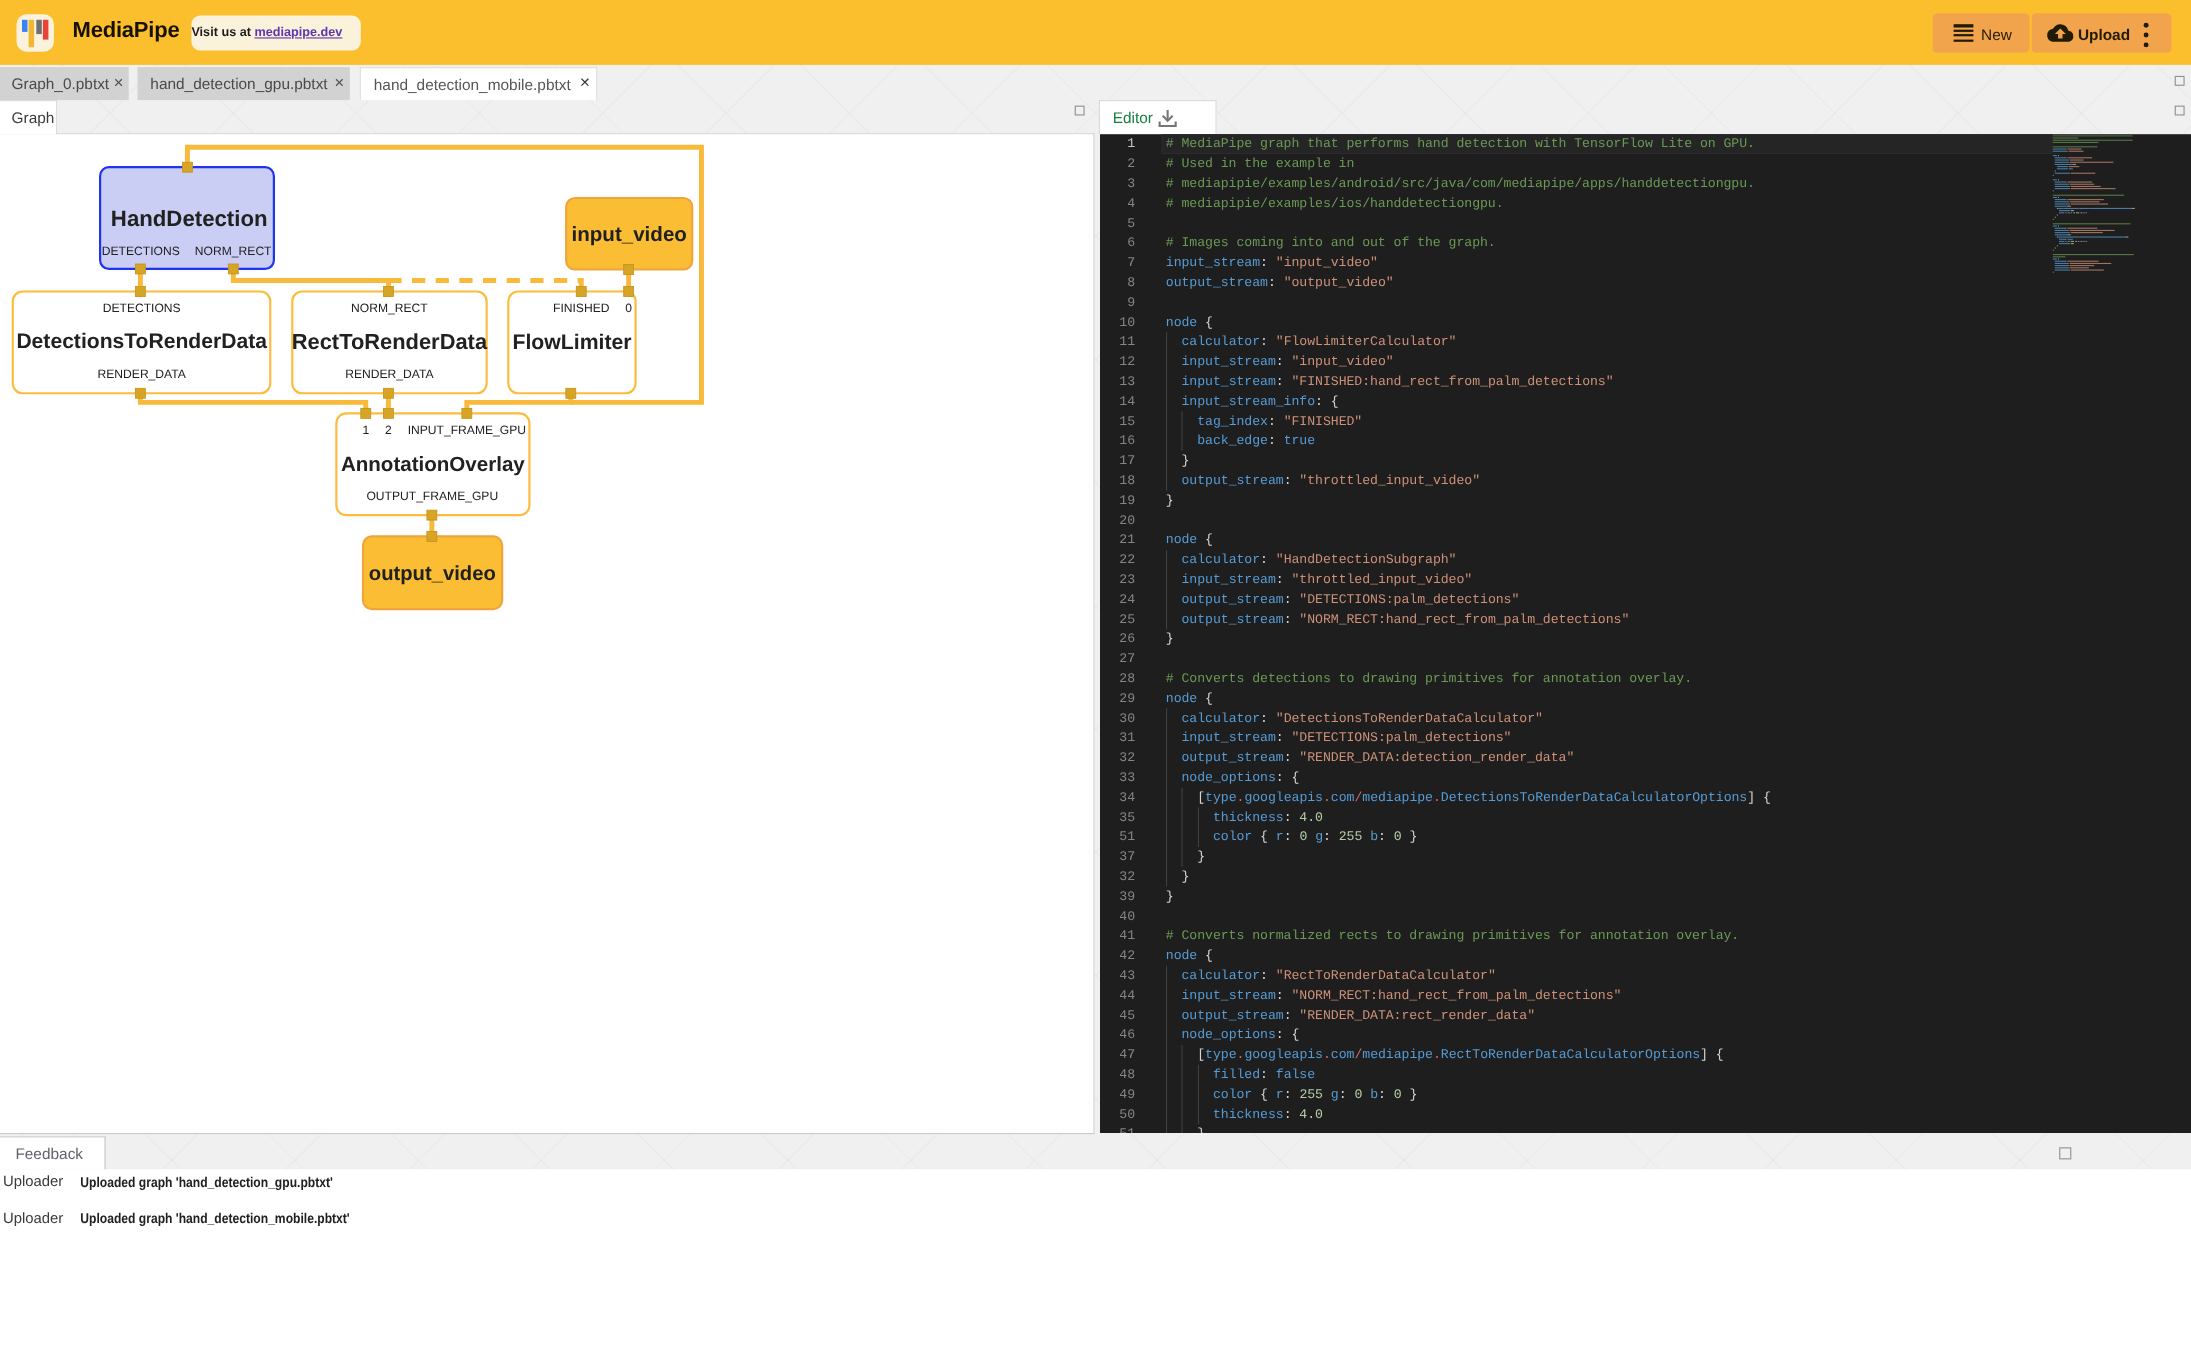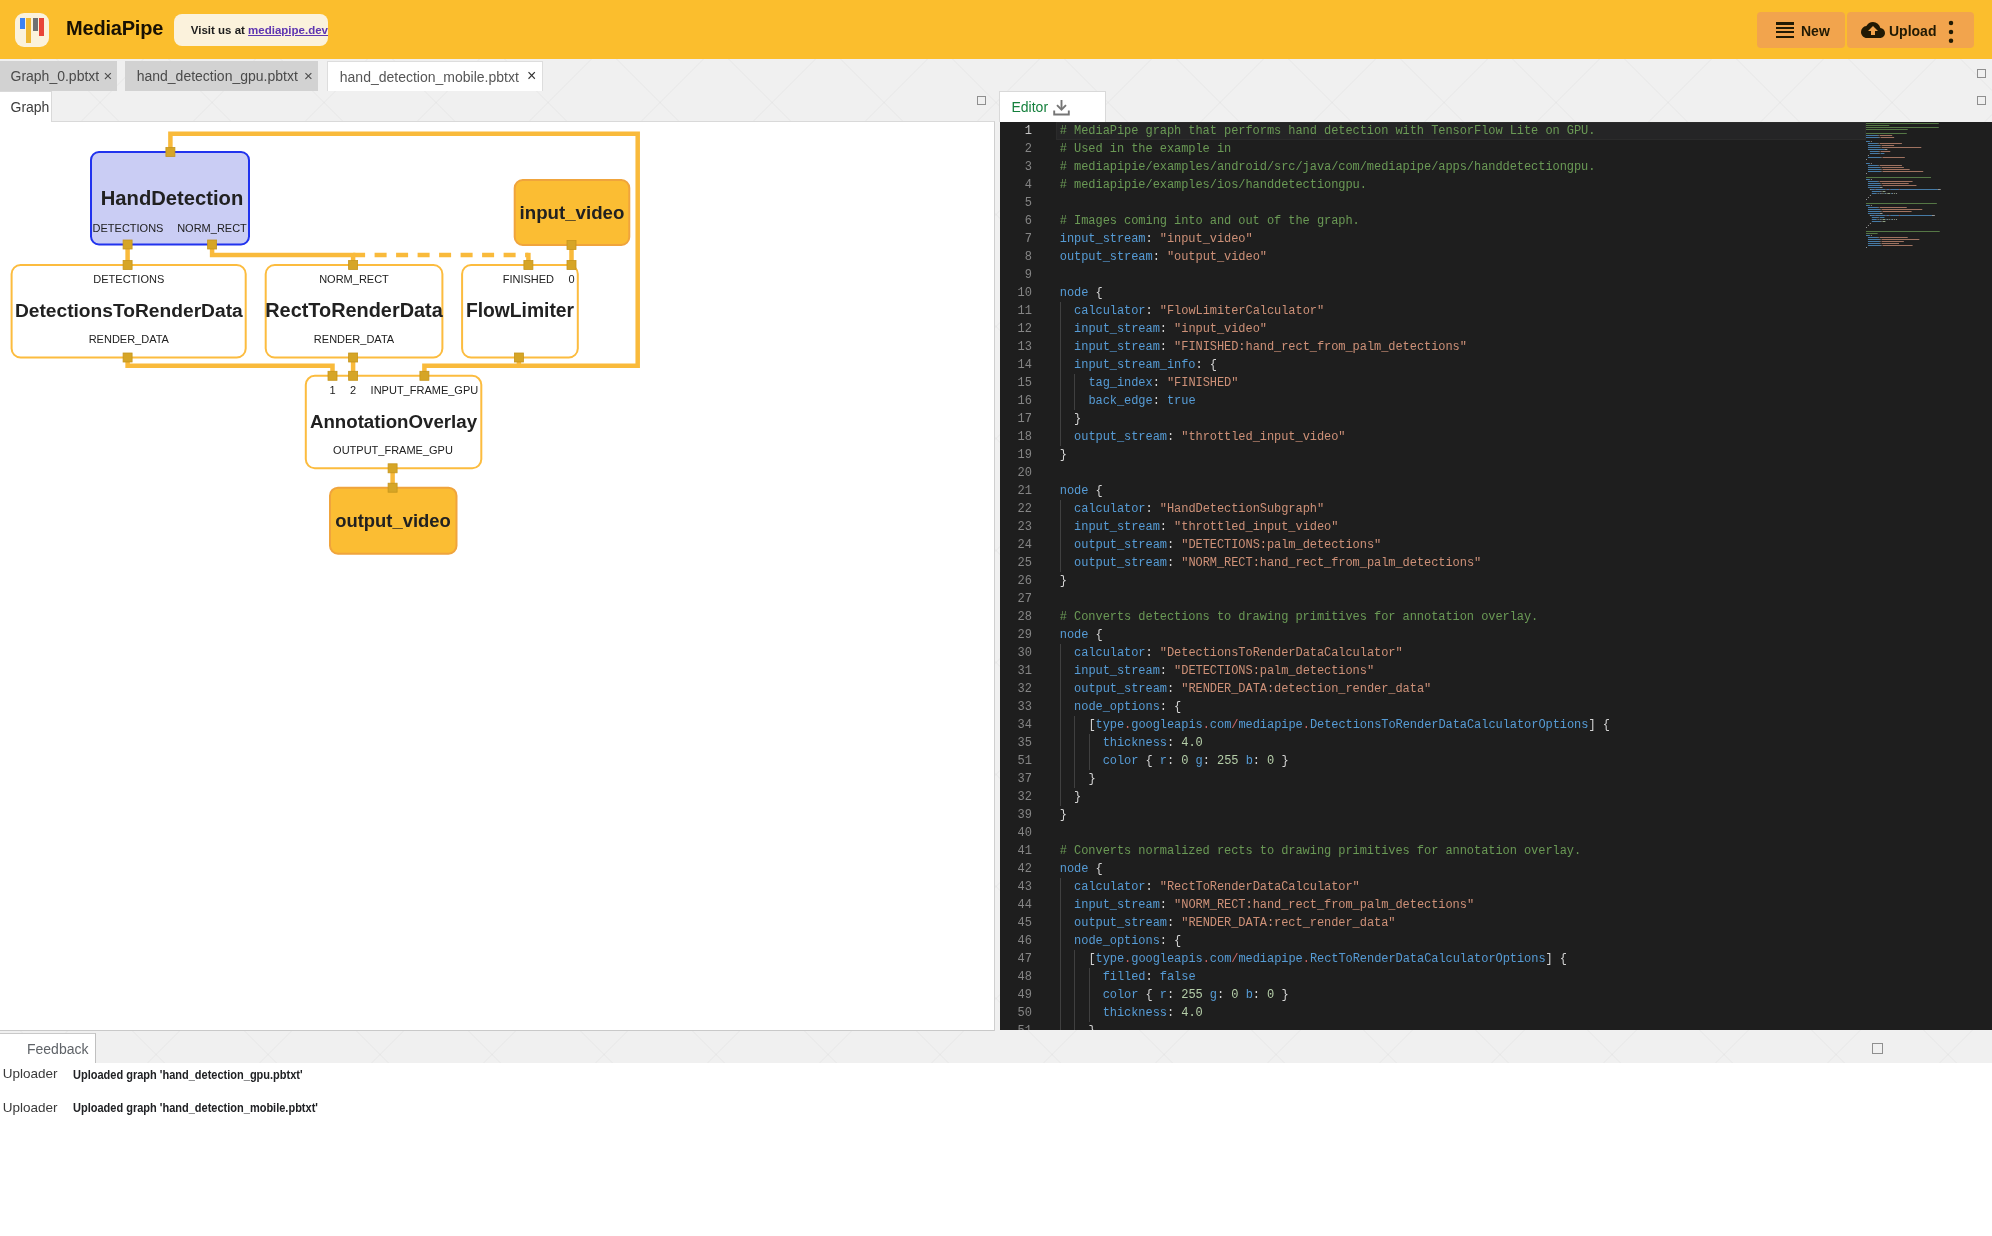--- a/index.html
+++ b/index.html
@@ -21,27 +21,27 @@
 <body>
 <div id="root">
 
 <div class="abs" style="left:0;top:0;width:1992px;height:58.5px;background:#FBBE2D"></div>
 <div class="abs" style="left:15.4px;top:12.8px;width:33.5px;height:34px;background:#FBF2DC;border-radius:9px"></div>
 <div class="abs" style="left:19.9px;top:17.6px;width:5px;height:11px;background:#3C82F4"></div>
 <div class="abs" style="left:26.1px;top:18.1px;width:5.3px;height:24.7px;background:#EFB732"></div>
 <div class="abs" style="left:33px;top:18.1px;width:5.2px;height:12.9px;background:#6E7173"></div>
 <div class="abs" style="left:39px;top:18.1px;width:5px;height:18.4px;background:#E84438"></div>
 <div class="abs" style="left:66px;top:17px;font-size:20px;font-weight:bold;color:#181103;letter-spacing:-0.2px">MediaPipe</div>
-<div class="abs" style="left:174px;top:14px;width:154px;height:32px;background:#FBF2DC;border-radius:8px;text-align:right;line-height:32px;font-size:11.5px;font-weight:bold;color:#1c1c1c">Visit us at <span style="color:#5E35B1;text-decoration:underline">mediapipe.dev</span></div>
+<div class="abs" style="left:174px;top:14px;width:154px;height:32px;background:#FBF2DC;border-radius:8px;text-align:left;line-height:32px;font-size:11.5px;font-weight:bold;color:#1c1c1c">Visit us at <span style="color:#5E35B1;text-decoration:underline">mediapipe.dev</span></div>
 <div class="abs" style="left:1757px;top:12px;width:88px;height:36px;background:#F2A44D;border-radius:4px"></div>
 <div class="abs" style="left:1776px;top:22.4px;width:17.5px;height:2.3px;background:#211a04"></div>
 <div class="abs" style="left:1776px;top:26.8px;width:17.5px;height:2.3px;background:#211a04"></div>
 <div class="abs" style="left:1776px;top:31.2px;width:17.5px;height:2.3px;background:#211a04"></div>
 <div class="abs" style="left:1776px;top:35.6px;width:17.5px;height:2.3px;background:#211a04"></div>
-<div class="abs" style="left:1801px;top:23px;font-size:14px;font-weight:bold;color:#211a04">New</div>
+<div class="abs" style="left:1801px;top:23px;font-size:14px;font-weight:normal;color:#211a04">New</div>
 <div class="abs" style="left:1847px;top:12px;width:127px;height:36px;background:#F2A44D;border-radius:4px"></div>
 <svg class="abs" style="left:1861px;top:18px" width="24" height="24" viewBox="0 0 24 24">
       <path fill="#211a04" d="M19.35 10.04A7.49 7.49 0 0 0 12 4C9.11 4 6.6 5.64 5.35 8.04A5.994 5.994 0 0 0 0 14c0 3.31 2.69 6 6 6h13c2.76 0 5-2.24 5-5 0-2.64-2.05-4.78-4.65-4.96zM14 13v4h-4v-4H7l5-5 5 5h-3z"></path>
     </svg>
 <div class="abs" style="left:1889px;top:23px;font-size:14px;font-weight:bold;color:#211a04">Upload</div>
 <svg class="abs" style="left:1944px;top:18px" width="14" height="28" viewBox="0 0 14 28">
       <g fill="#211a04">
         <circle cx="7" cy="5" r="2.25"></circle>
         <circle cx="7" cy="13.9" r="2.25"></circle>
         <circle cx="7" cy="22.8" r="2.25"></circle>
@@ -399,19 +399,19 @@
         <rect x="13.58" y="120.00" width="0.97" height="0.95" fill="#BFBFBF" fill-opacity="0.78"></rect>
         <rect x="15.52" y="120.00" width="17.46" height="0.95" fill="#CE9178" fill-opacity="0.78"></rect>
         <rect x="1.94" y="122.00" width="12.61" height="0.95" fill="#569CD6" fill-opacity="0.78"></rect>
         <rect x="14.55" y="122.00" width="0.97" height="0.95" fill="#BFBFBF" fill-opacity="0.78"></rect>
         <rect x="16.49" y="122.00" width="30.07" height="0.95" fill="#CE9178" fill-opacity="0.78"></rect>
         <rect x="0.00" y="124.00" width="0.97" height="0.95" fill="#BFBFBF" fill-opacity="0.78"></rect>
       </svg>
 </div>
 
 <div class="abs" style="left:0;top:1063px;width:1992px;height:173px;background:#fff"></div>
-<div class="abs" style="left:0;top:1033.3px;width:96px;height:29.7px;background:#fff;border-top:1.2px solid #C9C9C9;border-right:1.2px solid #C0C0C0;font-size:14px;color:#5F6368;line-height:30px"><span style="padding-left:27px">Feedback</span></div>
+<div class="abs" style="left:0;top:1033.3px;width:96px;height:29.7px;background:#fff;border-top:1.2px solid #C9C9C9;border-right:1.2px solid #C0C0C0;font-size:14px;color:#5F6368;line-height:30px"><span style="padding-left:14px">Feedback</span></div>
 <div class="sq" style="left:1871.5px;top:1042.5px;width:11.5px;height:11.5px"></div>
 <div class="abs" style="left:2.7px;top:1066.3px;font-size:13.5px;color:#3a3a3a">Uploader</div>
 <div class="abs" style="left:72.7px;top:1066.6px;font-size:12.8px;font-weight:bold;color:#202124;transform:scaleX(0.86);transform-origin:0 0">Uploaded graph 'hand_detection_gpu.pbtxt'</div>
 <div class="abs" style="left:2.7px;top:1099.8px;font-size:13.5px;color:#3a3a3a">Uploader</div>
 <div class="abs" style="left:72.7px;top:1100.1px;font-size:12.8px;font-weight:bold;color:#202124;transform:scaleX(0.86);transform-origin:0 0">Uploaded graph 'hand_detection_mobile.pbtxt'</div>
 
 </div>
 </body></html>

